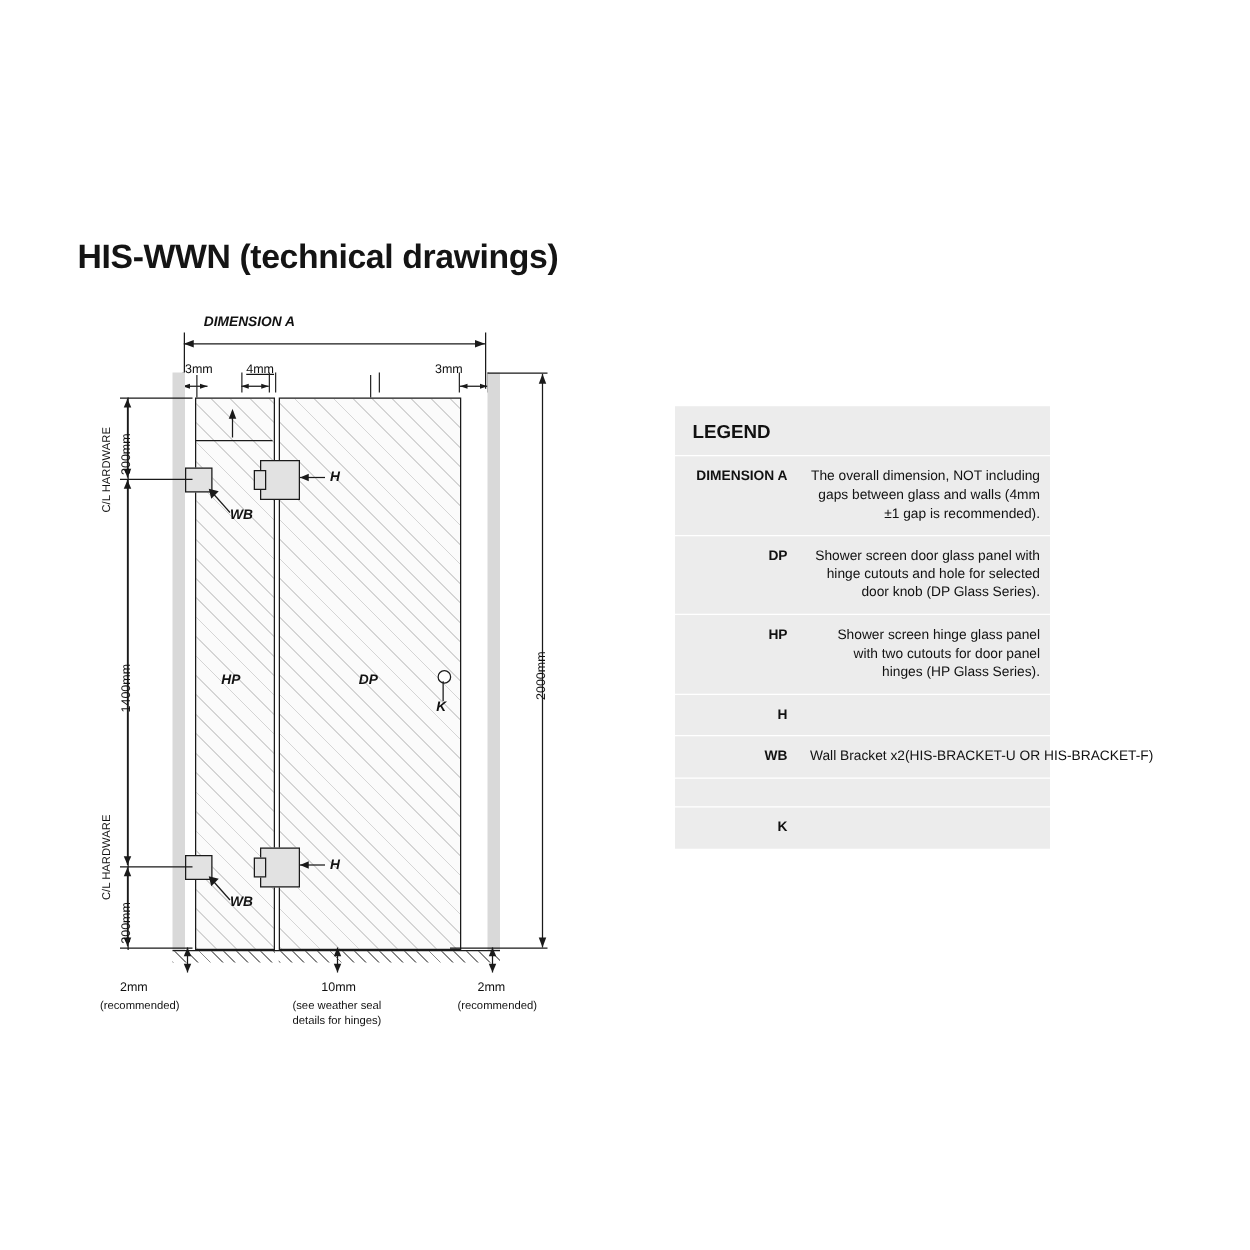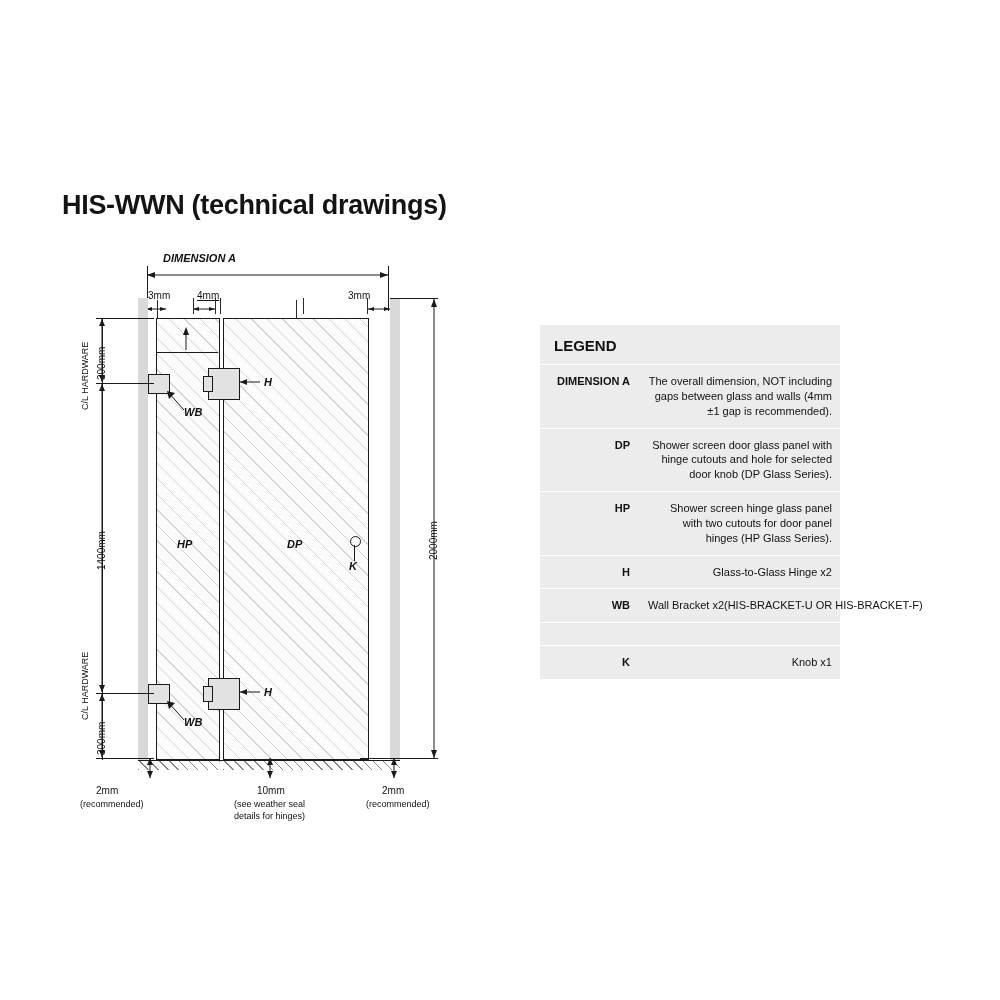--- a/index.html
+++ b/index.html
@@ -362,28 +362,26 @@
   <div class="legend-row">
     <div class="key">DP</div>
     <div class="val">Shower screen door glass panel with hinge cutouts and hole for selected door knob (DP Glass Series).</div>
   </div>
   <div class="legend-row">
     <div class="key">HP</div>
     <div class="val">Shower screen hinge glass panel with two cutouts for door panel hinges (HP Glass Series).</div>
   </div>
   <div class="legend-row">
     <div class="key">H</div>
-    <div class="val">Glass-to-Glass Hinge x2</div>
   </div>
   <div class="legend-row">
     <div class="key">WB</div>
     <div class="val wide">Wall Bracket x2(HIS-BRACKET-U OR HIS-BRACKET-F)</div>
   </div>
   <div class="legend-row blank">
     <div class="key"></div>
     <div class="val"></div>
   </div>
   <div class="legend-row">
     <div class="key">K</div>
-    <div class="val">Knob x1</div>
   </div>
 
 </div>
 
 </body></html>

